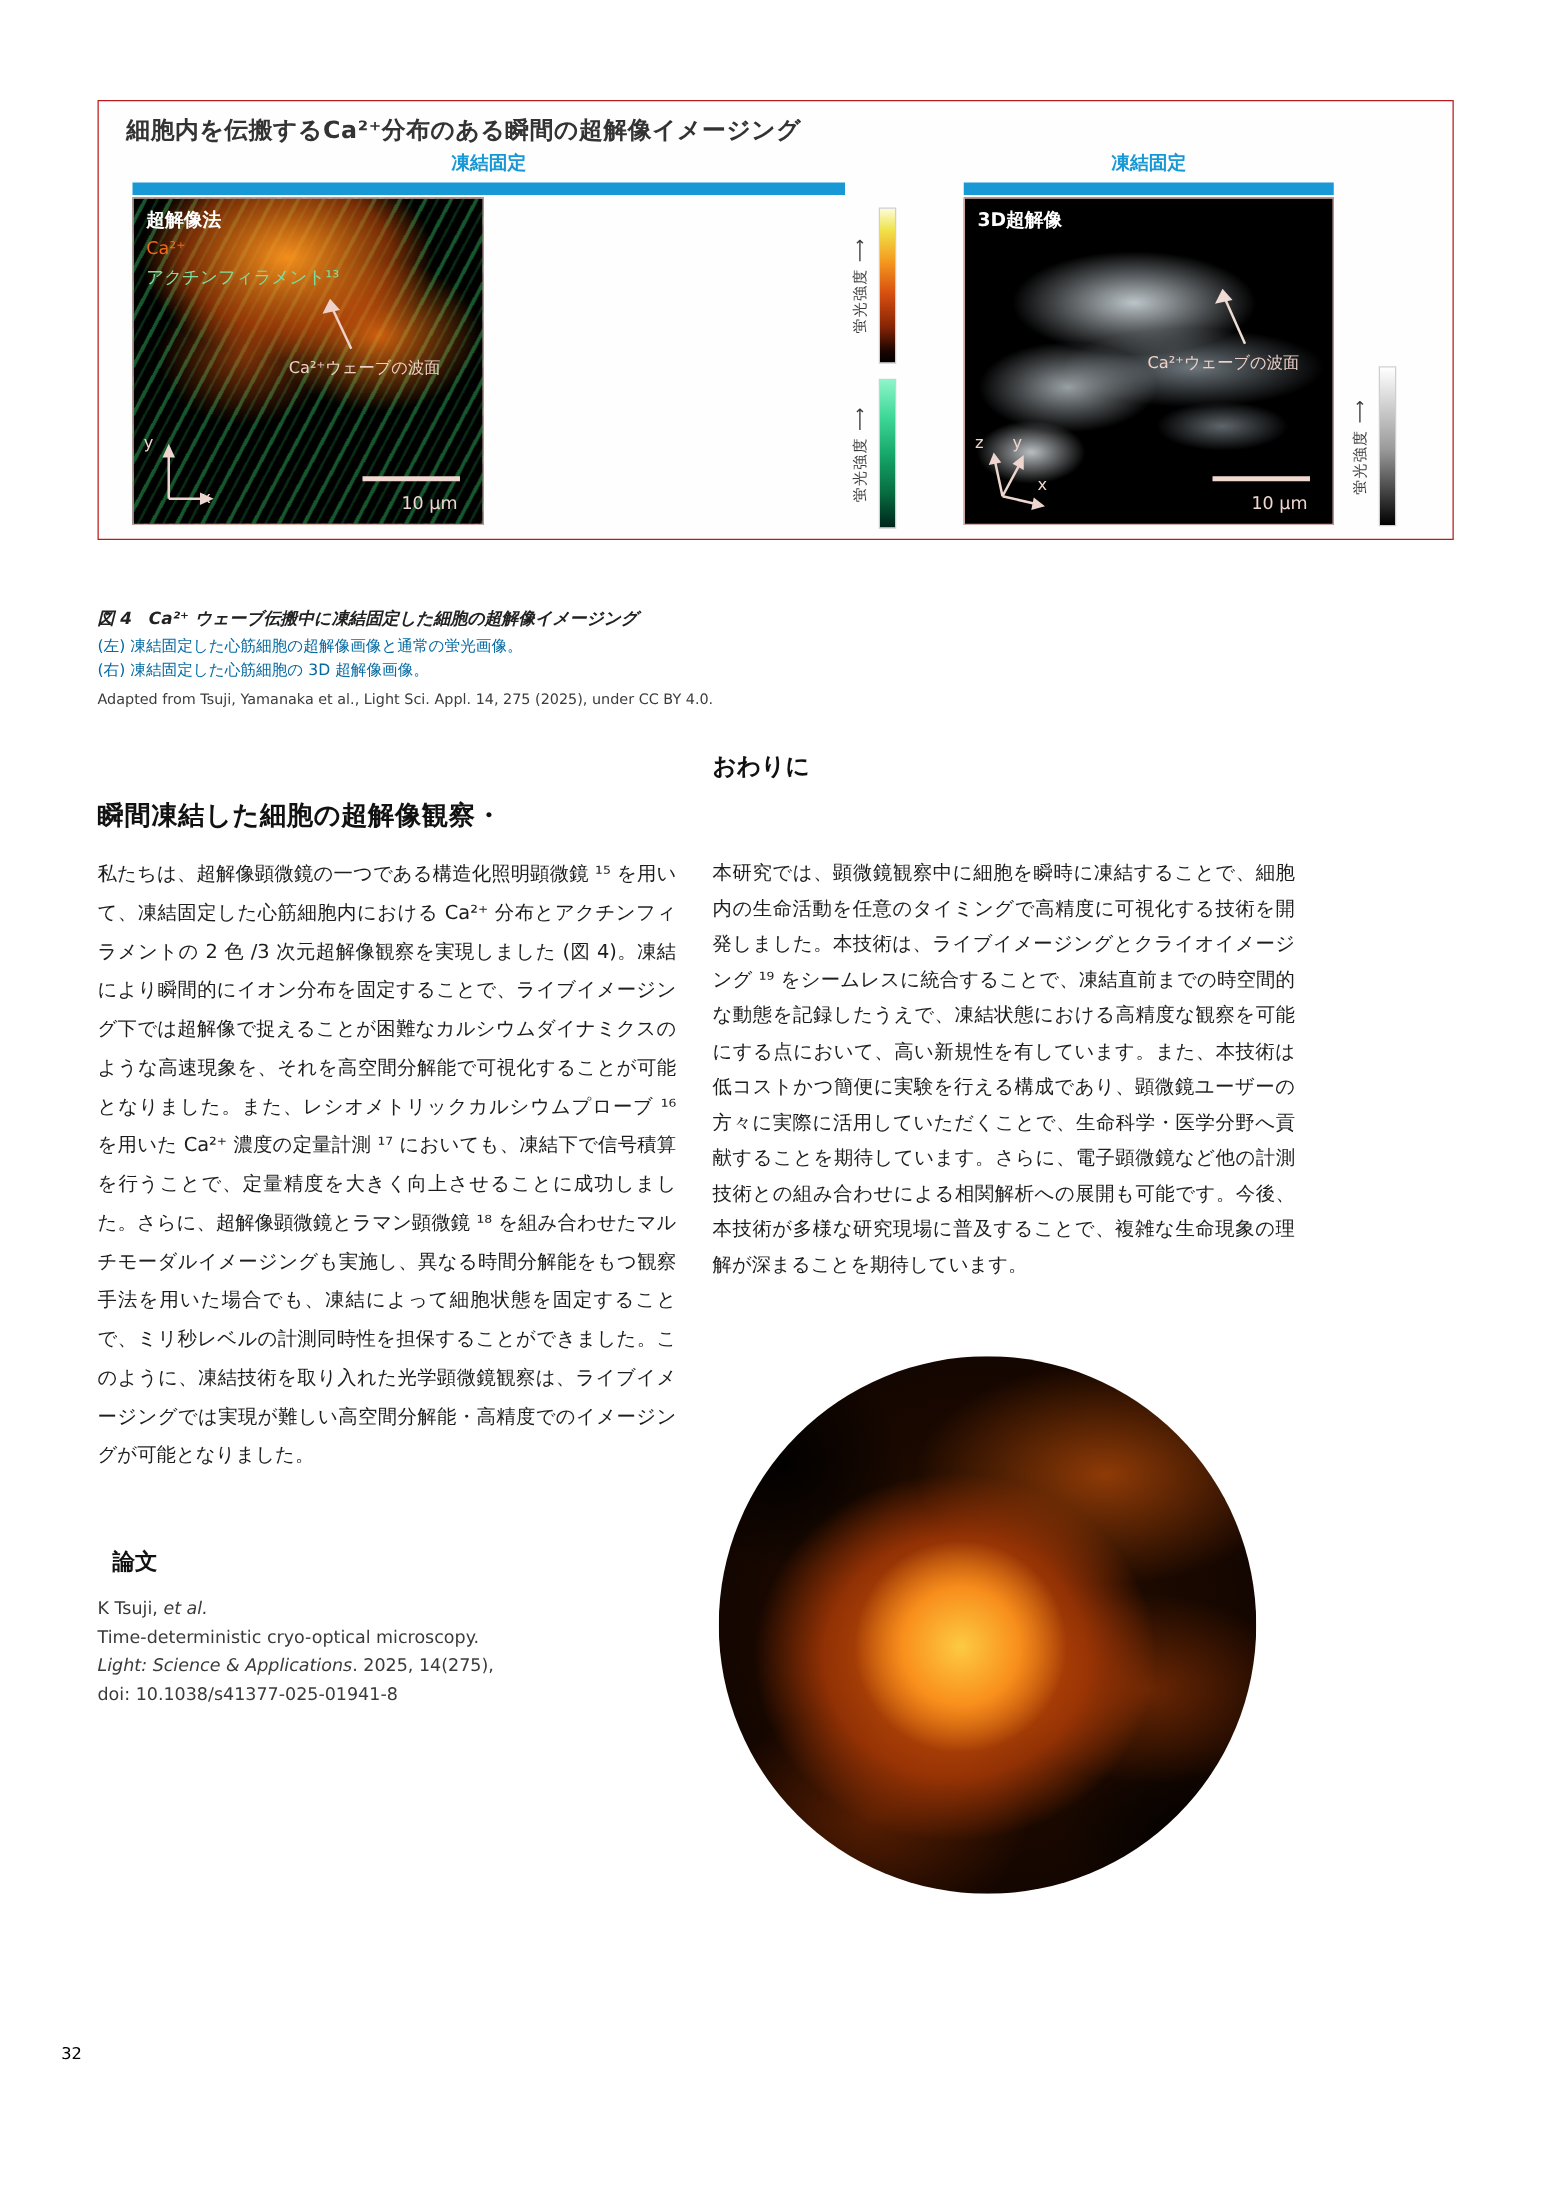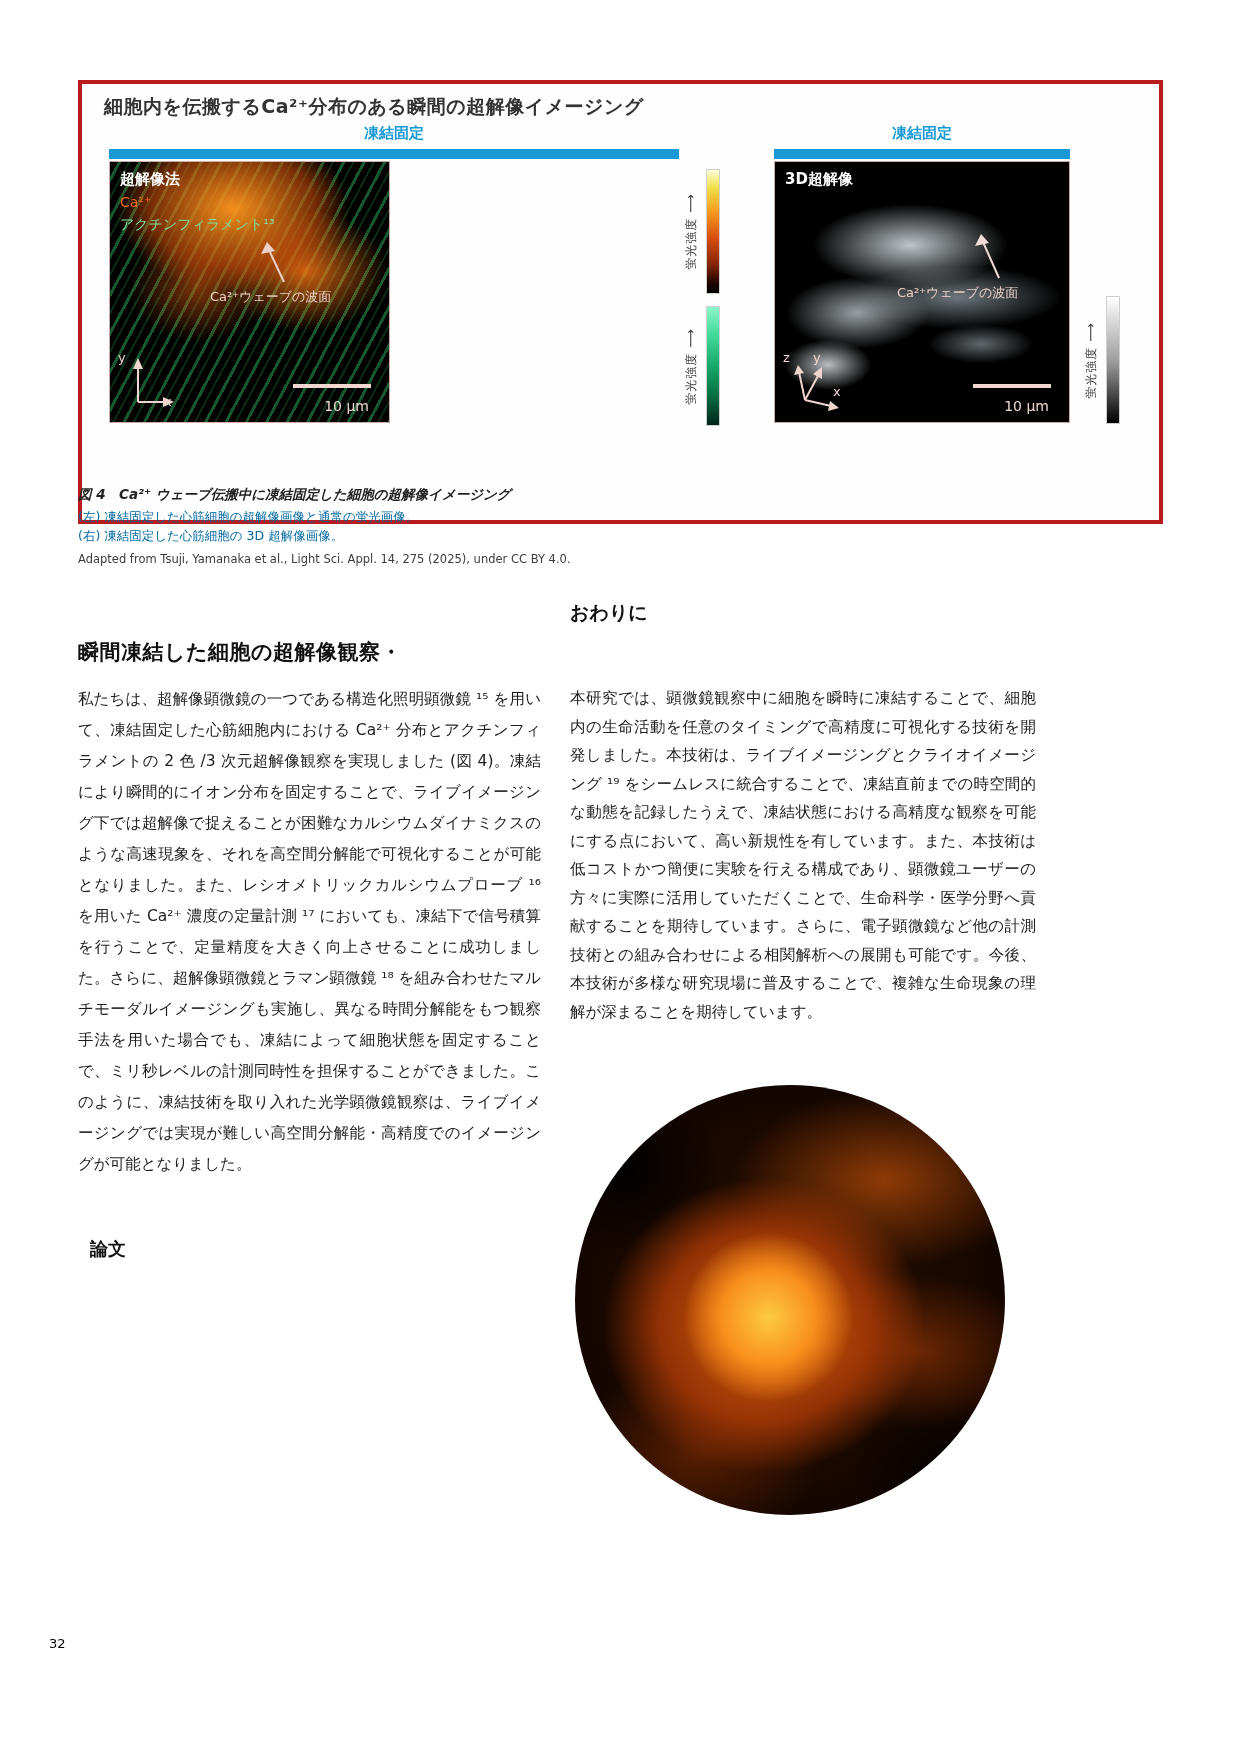--- a/index.html
+++ b/index.html
@@ -1,22 +1,22 @@
 <!DOCTYPE html>
 <html><head>
 <meta charset="utf-8">
 <style>
   * { margin:0; padding:0; box-sizing:border-box; }
   html,body { background:#ffffff; }
   body { font-family:"DejaVu Sans","Liberation Sans",sans-serif; color:#1f1f1f; }
   .page { position:relative; width:1241px; height:1754px; background:#ffffff; overflow:hidden; }
 
   
-  .figure-box { position:absolute; left:78px; top:80px; width:1085px; height:444px;
-                background:#fefefe; border:4px solid #b91c1c; }
+  .figure-box { position:absolute; left:78px; top:80px; width:1085px; height:352px;
+                background:#fefefe; border:1px solid #b91c1c; }
   .fb-title { position:absolute; left:22px; top:10px; font-size:19px; font-weight:600; color:#333; letter-spacing:0.5px; }
   .cond-label { position:absolute; top:40px; font-size:15px; font-weight:600; text-align:center; }
   .cond-label.lg { left:27px; width:570px; }
   .cond-label.rg { left:692px; width:296px; }
   .blue-bar { position:absolute; top:65px; height:10px; }
   .blue-bar.lg { left:27px; width:570px; }
   .blue-bar.rg { left:692px; width:296px; }
 
   .mpanel { position:absolute; top:77px; height:262px; border:1px solid rgba(238,198,192,.85); overflow:hidden; }
   .panel-sr { left:27px; width:281px;
@@ -39,21 +39,21 @@
       radial-gradient(ellipse 130px 55px at 46% 32%, rgba(222,232,238,.85), rgba(0,0,0,0) 75%),
       radial-gradient(ellipse 95px 48px at 28% 58%, rgba(204,214,220,.75), rgba(0,0,0,0) 75%),
       radial-gradient(ellipse 140px 42px at 62% 52%, rgba(182,198,208,.6), rgba(0,0,0,0) 75%),
       radial-gradient(ellipse 62px 36px at 18% 78%, rgba(232,238,242,.8), rgba(0,0,0,0) 70%),
       radial-gradient(ellipse 70px 26px at 70% 70%, rgba(190,205,215,.5), rgba(0,0,0,0) 75%),
       #000; }
 
   .p-label { position:absolute; left:10px; top:8px; color:#fff; font-weight:700; font-size:15px; }
   .ch-ca { position:absolute; left:10px; top:32px; color:#f26a1b; font-size:14px; }
   .ch-actin { position:absolute; left:10px; top:54px; color:#7fdfa0; font-size:14px; }
-  .annot { position:absolute; color:#eed2ca; font-size:13px; white-space:nowrap; }
+  .annot { position:absolute; color:#eed2ca; font-size:13px; white-space:nowrap;margin-left:24px; }
   .annot.sr { left:100px; top:126px; }
   .annot.p3d { left:122px; top:122px; }
   .ann-arrow { position:absolute; }
   .ann-arrow.sr { left:148px; top:78px; }
   .ann-arrow.p3d { left:196px; top:70px; }
   .sbar { position:absolute; right:18px; bottom:34px; width:78px; height:4px; background:#f0d8d0; }
   .sbar-label { position:absolute; right:20px; bottom:8px; color:#f0d8d0; font-size:14px; }
   .axes { position:absolute; left:8px; bottom:6px; width:60px; height:66px; color:#eed6ce; font-size:13px; }
   .axes .al { position:absolute; }
 
@@ -188,18 +188,24 @@
   <div class="cap-line l2">(右) 凍結固定した心筋細胞の 3D 超解像画像。</div>
   <div class="credit">Adapted from Tsuji, Yamanaka et al., Light Sci. Appl. 14, 275 (2025), under CC BY 4.0.</div>
 
   <div class="lh l1">瞬間凍結した細胞の超解像観察・</div>
   <p class="body-left">私たちは、超解像顕微鏡の一つである構造化照明顕微鏡 ¹⁵ を用いて、凍結固定した心筋細胞内における Ca²⁺ 分布とアクチンフィラメントの 2 色 /3 次元超解像観察を実現しました (図 4)。凍結により瞬間的にイオン分布を固定することで、ライブイメージング下では超解像で捉えることが困難なカルシウムダイナミクスのような高速現象を、それを高空間分解能で可視化することが可能となりました。また、レシオメトリックカルシウムプローブ ¹⁶ を用いた Ca²⁺ 濃度の定量計測 ¹⁷ においても、凍結下で信号積算を行うことで、定量精度を大きく向上させることに成功しました。さらに、超解像顕微鏡とラマン顕微鏡 ¹⁸ を組み合わせたマルチモーダルイメージングも実施し、異なる時間分解能をもつ観察手法を用いた場合でも、凍結によって細胞状態を固定することで、ミリ秒レベルの計測同時性を担保することができました。このように、凍結技術を取り入れた光学顕微鏡観察は、ライブイメージングでは実現が難しい高空間分解能・高精度でのイメージングが可能となりました。</p>
 
   <div class="rh">おわりに</div>
   <p class="body-right">本研究では、顕微鏡観察中に細胞を瞬時に凍結することで、細胞内の生命活動を任意のタイミングで高精度に可視化する技術を開発しました。本技術は、ライブイメージングとクライオイメージング ¹⁹ をシームレスに統合することで、凍結直前までの時空間的な動態を記録したうえで、凍結状態における高精度な観察を可能にする点において、高い新規性を有しています。また、本技術は低コストかつ簡便に実験を行える構成であり、顕微鏡ユーザーの方々に実際に活用していただくことで、生命科学・医学分野へ貢献することを期待しています。さらに、電子顕微鏡など他の計測技術との組み合わせによる相関解析への展開も可能です。今後、本技術が多様な研究現場に普及することで、複雑な生命現象の理解が深まることを期待しています。</p>
 
   <div class="paper-h">論文</div>
+  <div class="paper-lines">
+    <div><span>K Tsuji, </span><span class="it">et al.</span></div>
+    <div>Time-deterministic cryo-optical microscopy.</div>
+    <div><span class="it">Light: Science &amp; Applications</span><span>. 2025, 14(275),</span></div>
+    <div>doi: 10.1038/s41377-025-01941-8</div>
+  </div>
 
   <div class="circle-img"></div>
 
   <div class="page-num">32</div>
 
 </div>
 
 </body></html>

